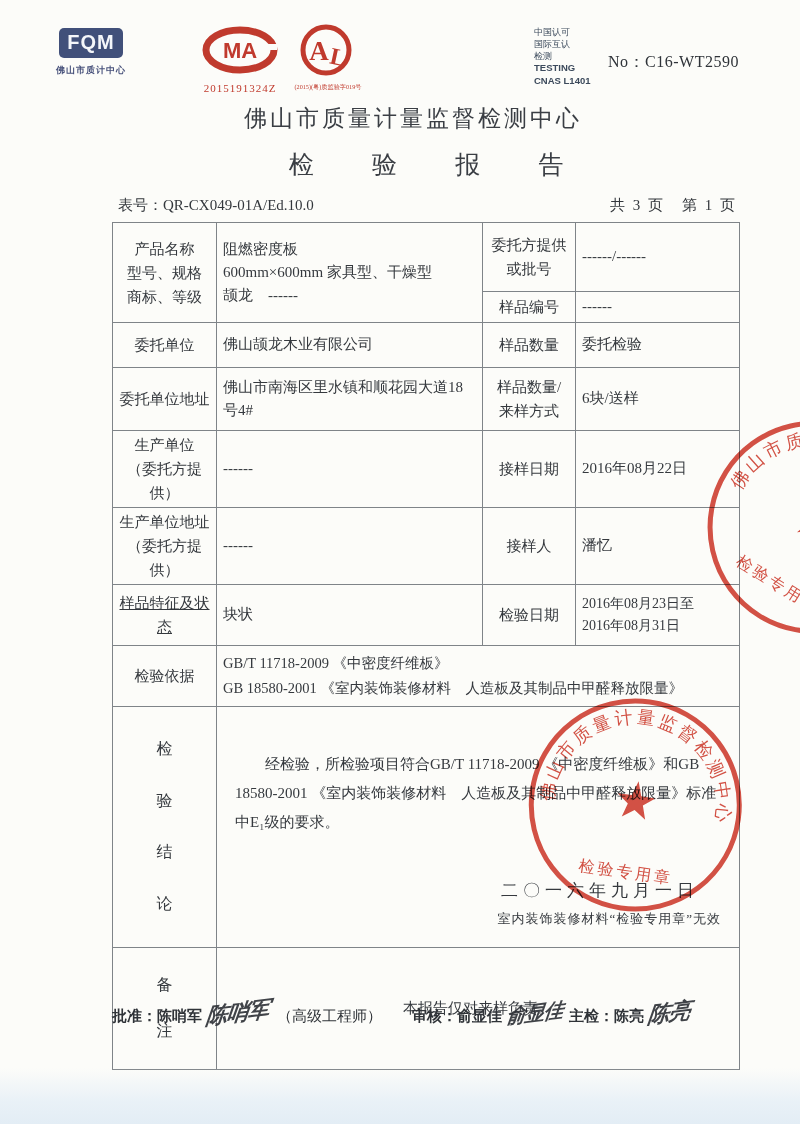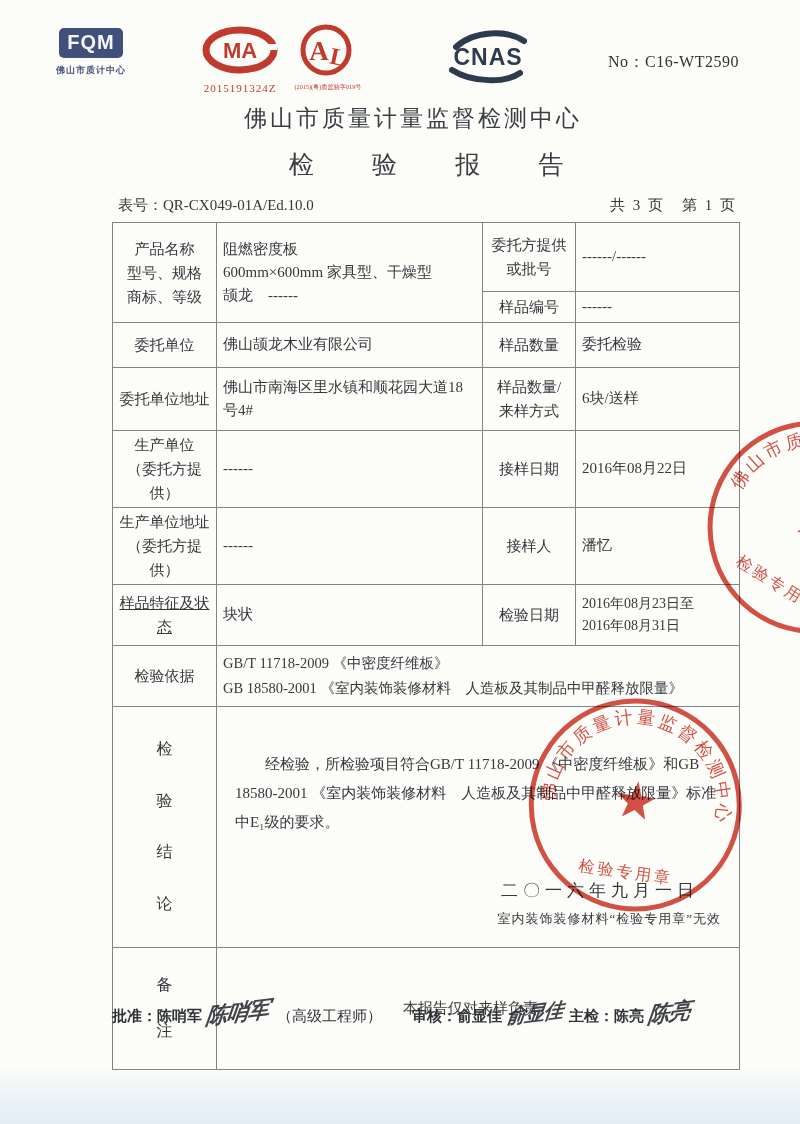--- a/index.html
+++ b/index.html
@@ -89,28 +89,28 @@
   <div class="logo cal">
     <svg width="60" height="54" viewBox="0 0 60 54">
       <circle cx="28" cy="26" r="23" fill="none" stroke="#c03a2d" stroke-width="5"></circle>
       <text x="21" y="36" text-anchor="middle" font-size="27" font-weight="bold" fill="#c03a2d" font-family="Liberation Serif, serif">A</text>
       <text x="40" y="41" text-anchor="middle" font-size="24" font-weight="bold" fill="#c03a2d" font-family="Liberation Serif, serif" transform="rotate(12 40 34)">L</text>
     </svg>
     <div class="cal-num">(2015)(粤)质监验字019号</div>
   </div>
 
 
-  <div class="logo cnas">
-    <svg width="84" height="56" viewBox="0 0 84 56">
-      <path d="M10 19 C28 2 62 2 78 13" fill="none" stroke="#2e3b4e" stroke-width="6" stroke-linecap="round"></path>
-      <path d="M6 42 C26 55 60 55 74 45" fill="none" stroke="#2e3b4e" stroke-width="6" stroke-linecap="round"></path>
-      <text x="42" y="37" text-anchor="middle" font-size="23" font-weight="bold" fill="#2e3b4e" font-family="Liberation Sans, sans-serif" letter-spacing="1">CNAS</text>
-    </svg>
-  </div>
-
+
+  <div class="cnas-cap">
+    <div class="cn">中国认可</div>
+    <div class="cn">国际互认</div>
+    <div class="cn">检测</div>
+    <div class="en">TESTING</div>
+    <div class="en">CNAS L1401</div>
+  </div>
 
   <div class="report-no">
     <span>No：</span><span>C16-WT2590</span>
   </div>
 
   <div class="title">佛山市质量计量监督检测中心</div>
   <div class="subtitle">检 验 报 告</div>
 
   <div class="formline">
     <div class="fl-left">

